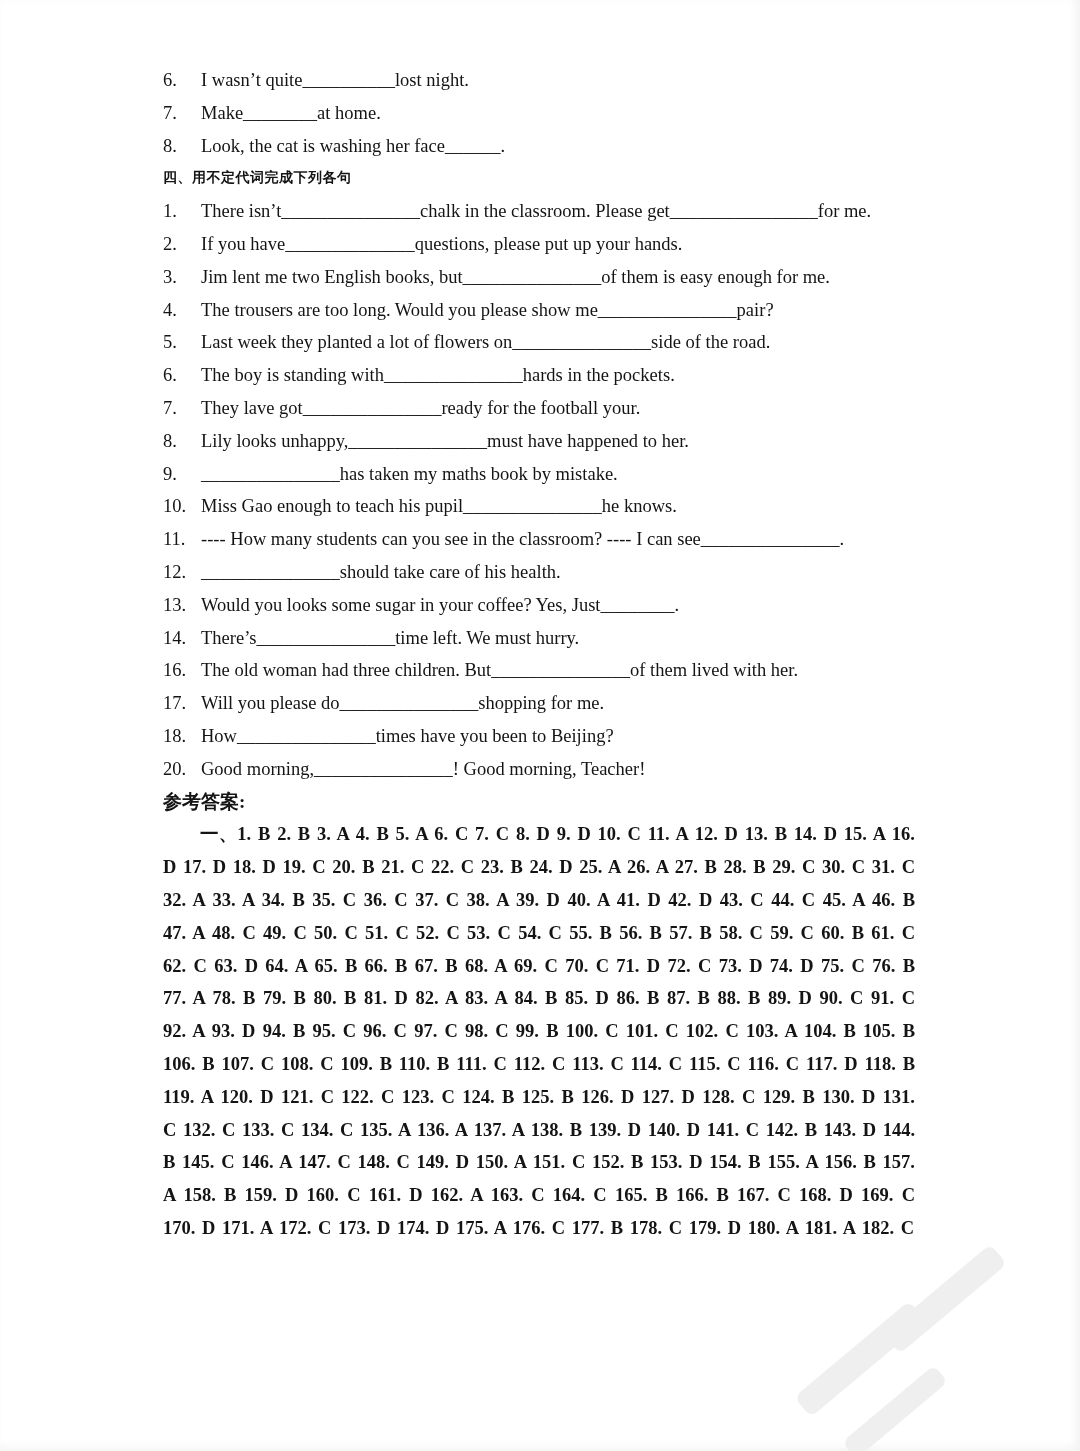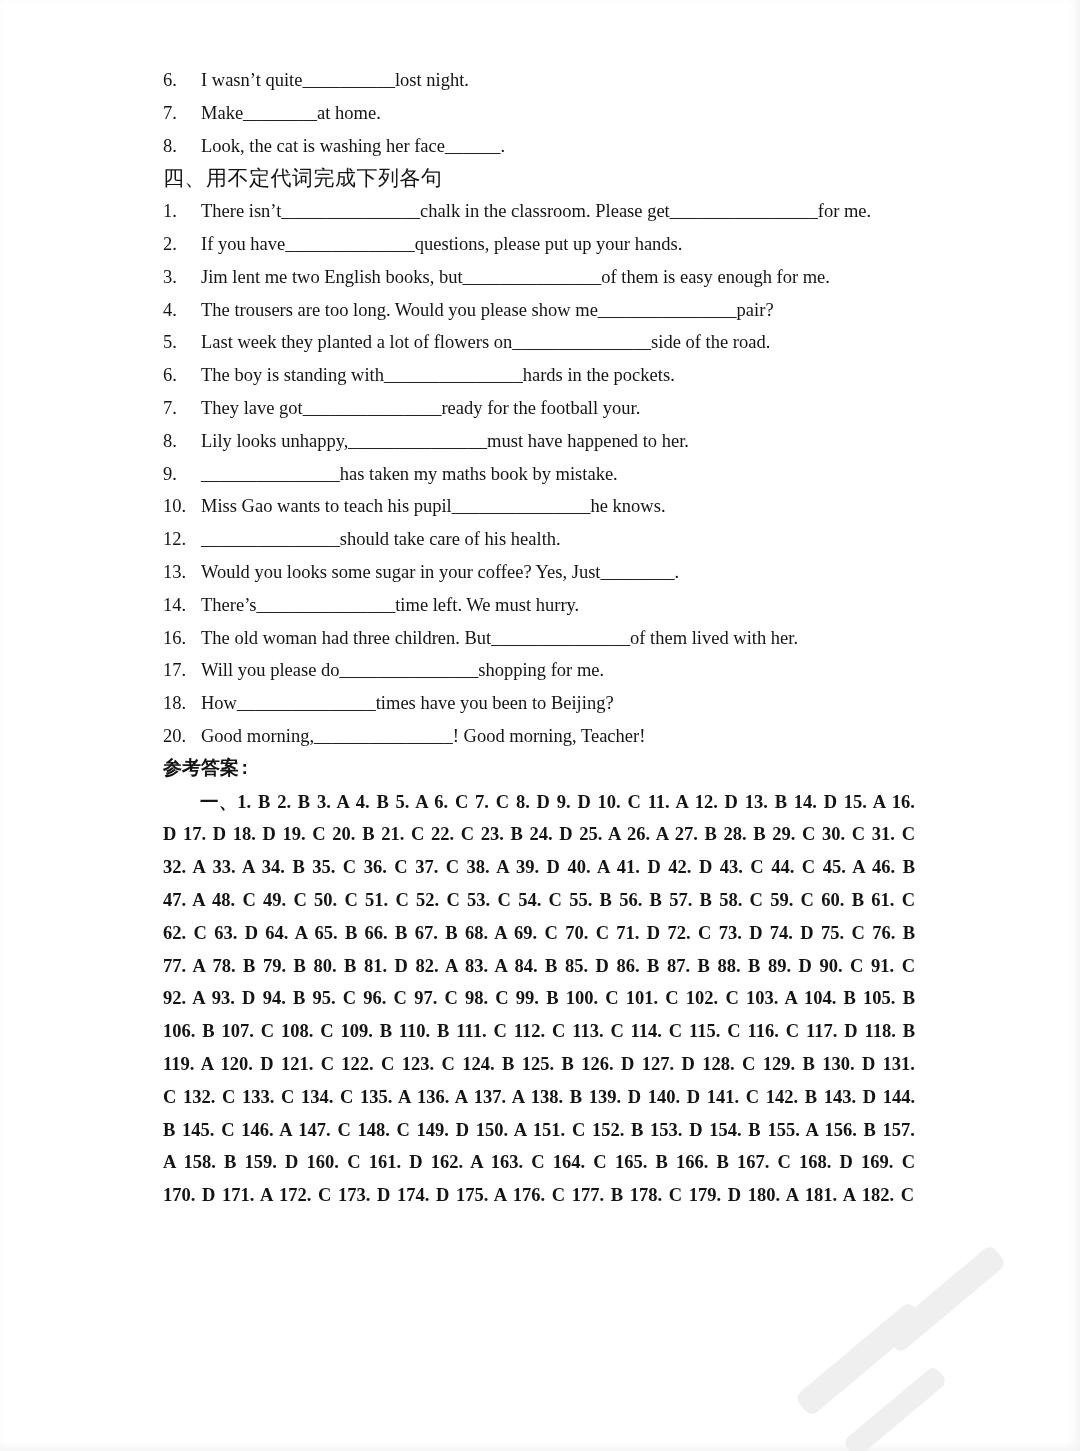--- a/index.html
+++ b/index.html
@@ -20,25 +20,25 @@
     left: 163px;
     top: 64px;
     width: 752px;
     font-size: 18.5px;
     line-height: 32.8px;
   }
   .q-row { display: flex; }
   .q-num { flex: 0 0 38px; width: 38px; }
   .q-text { flex: 1; white-space: nowrap; overflow: visible; }
   .sec-title {
-    font-weight: normal;
-    font-size: 21px;
+    font-weight: bold;
+    font-size: 14px;
     letter-spacing: 0.5px;
   }
-  .ans-title { font-weight: bold; font-size: 19px; font-family: Liberation Mono, monospace; }
+  .ans-title { font-weight: bold; font-size: 19px; }
   .ans-para {
     font-weight: bold;
     text-align: justify;
     text-indent: 37px;
     word-spacing: 2px;
   }
   .watermark {
     position: absolute;
     right: 55px;
     bottom: 0px;
@@ -108,21 +108,25 @@
     <div class="q-row">
       <span class="q-num">8.</span>
       <span class="q-text">Lily looks unhappy,_______________must have happened to her.</span>
     </div>
     <div class="q-row">
       <span class="q-num">9.</span>
       <span class="q-text">_______________has taken my maths book by mistake.</span>
     </div>
     <div class="q-row">
       <span class="q-num">10.</span>
-      <span class="q-text">Miss Gao wants to teach his pupil_______________he knows.</span>
+      <span class="q-text">Miss Gao enough to teach his pupil_______________he knows.</span>
+    </div>
+    <div class="q-row">
+      <span class="q-num">11.</span>
+      <span class="q-text">---- How many students can you see in the classroom? ---- I can see_______________.</span>
     </div>
     <div class="q-row">
       <span class="q-num">12.</span>
       <span class="q-text">_______________should take care of his health.</span>
     </div>
     <div class="q-row">
       <span class="q-num">13.</span>
       <span class="q-text">Would you looks some sugar in your coffee? Yes, Just________.</span>
     </div>
     <div class="q-row">

